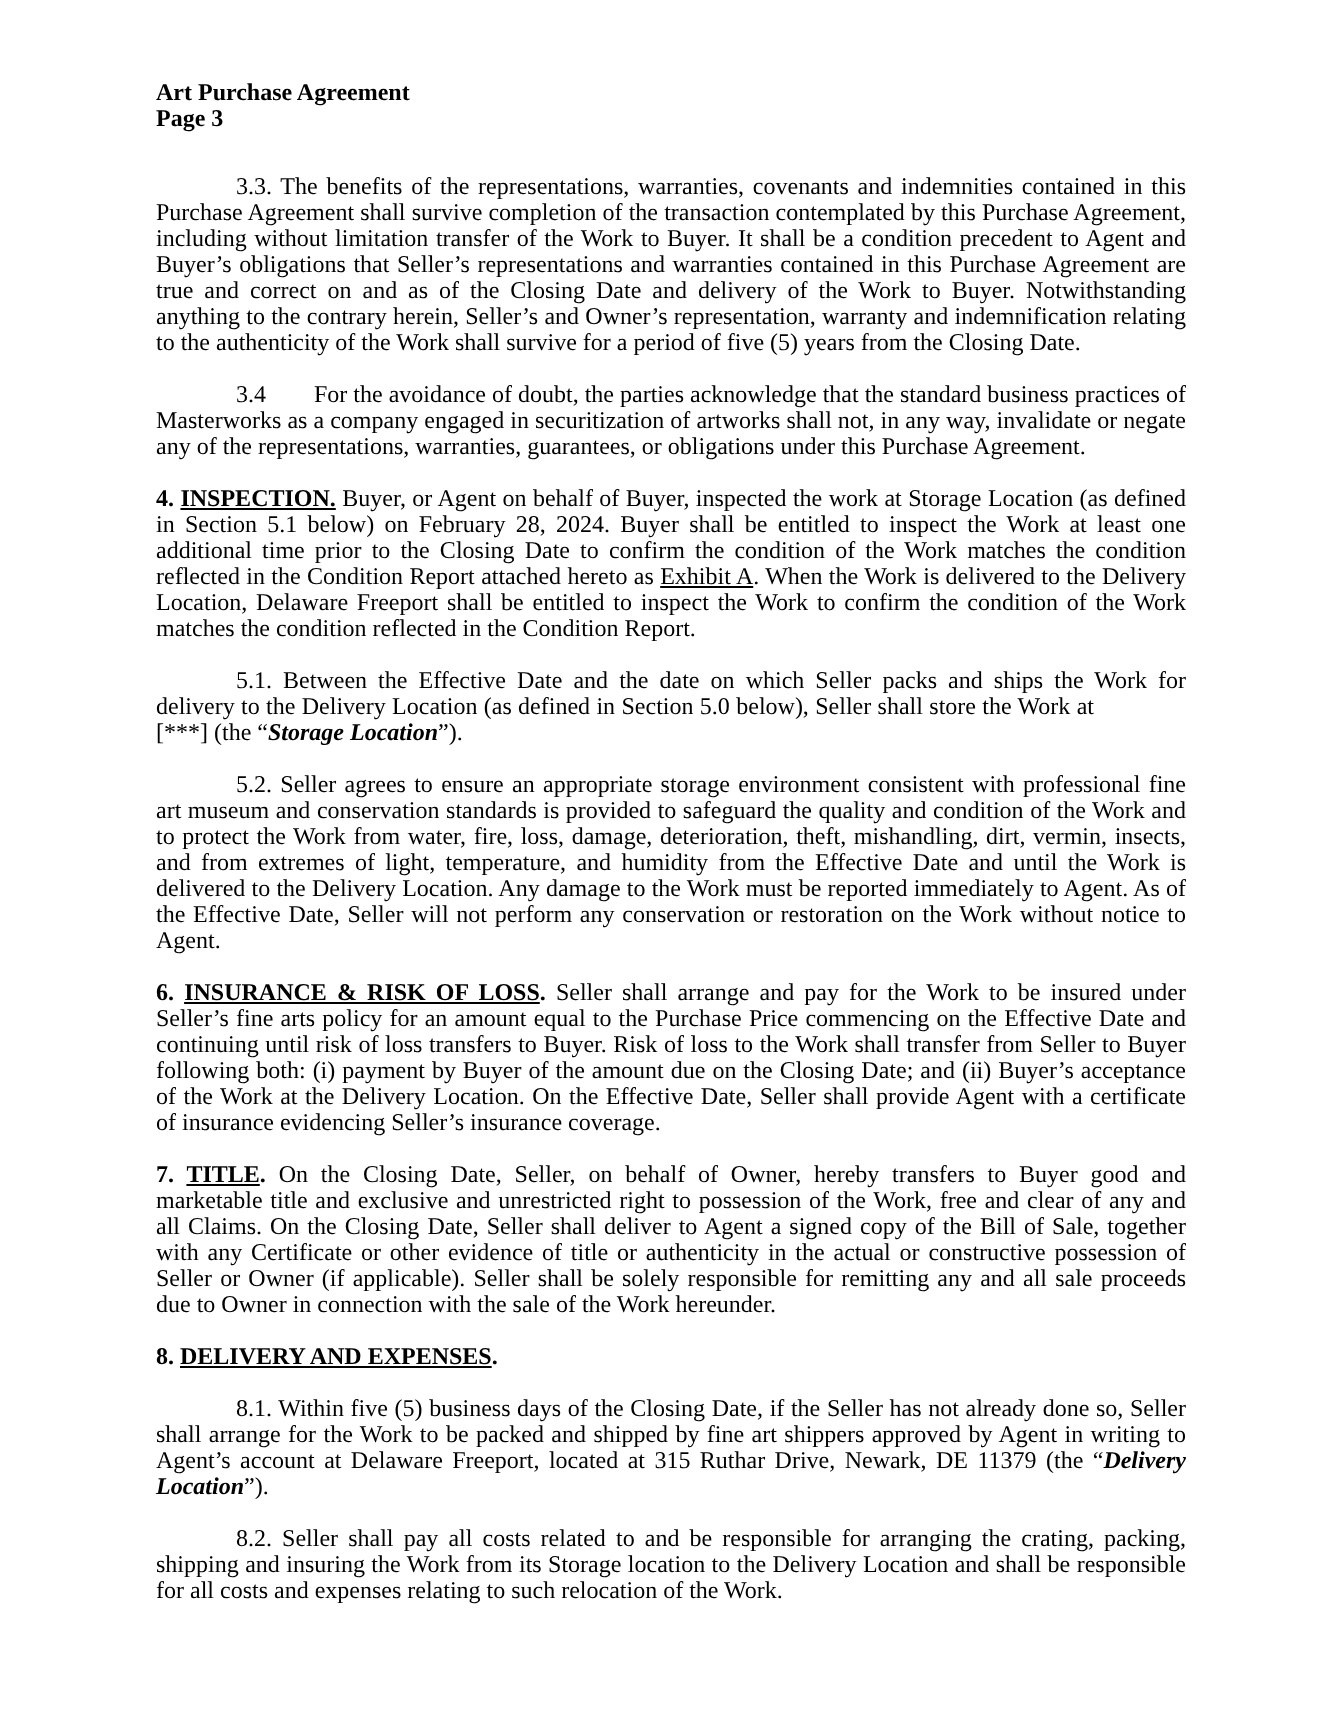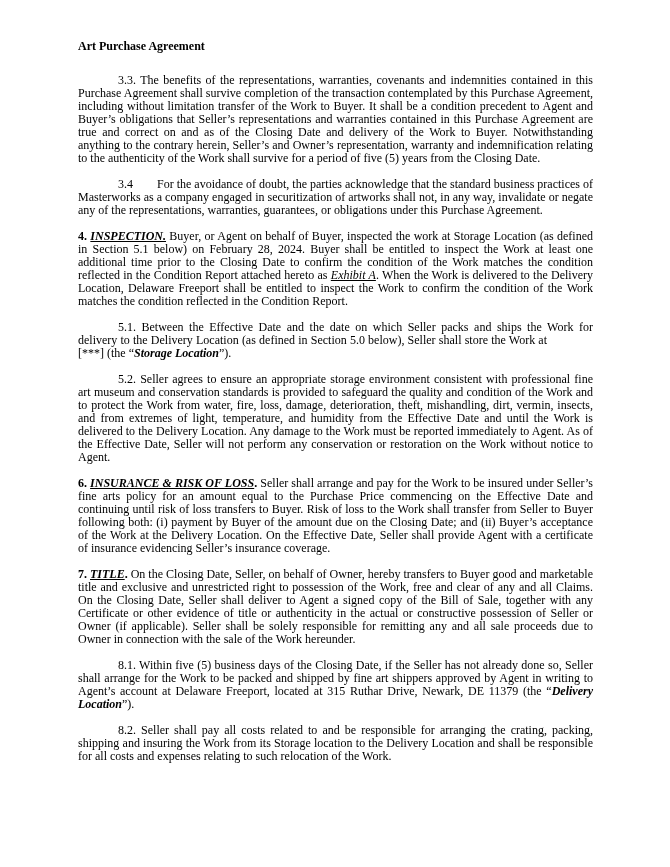--- a/index.html
+++ b/index.html
@@ -15,50 +15,52 @@
     font-size: 12px;
     line-height: 13px;
     overflow: hidden;
   }
   .doc-header div { font-weight: 700; }
   .doc-body { margin-top: 21px; }
   p.para { margin: 0 0 13px 0; text-align: justify; }
   p.para:last-child { margin-bottom: 0; }
   .indent { text-indent: 40px; }
   .b  { font-weight: 700; }
-  .u  { text-decoration: underline; font-style: italic; }
+  .u  { text-decoration: underline; }
   .bi { font-weight: 700; font-style: italic; }
   .num-gap { margin-right: 24px; }
   .blank-gap { display: inline-block; width: 46px; }
 </style>
 </head>
 <body>
 
 <div class="page">
 
   <div class="doc-header">
     <div>Art Purchase Agreement</div>
+    <div>Page 3</div>
   </div>
 
   <div class="doc-body">
 
     <p class="para indent"><span>3.3. The benefits of the representations, warranties, covenants and indemnities contained in this Purchase Agreement shall survive completion of the transaction contemplated by this Purchase Agreement, including without limitation transfer of the Work to Buyer. It shall be a condition precedent to Agent and Buyer’s obligations that Seller’s representations and warranties contained in this Purchase Agreement are true and correct on and as of the Closing Date and delivery of the Work to Buyer. Notwithstanding anything to the contrary herein, Seller’s and Owner’s representation, warranty and indemnification relating to the authenticity of the Work shall survive for a period of five (5) years from the Closing Date.</span></p>
 
     <p class="para indent"><span class="num-gap">3.4</span><span>For the avoidance of doubt, the parties acknowledge that the standard business practices of Masterworks as a company engaged in securitization of artworks shall not, in any way, invalidate or negate any of the representations, warranties, guarantees, or obligations under this Purchase Agreement.</span></p>
 
     <p class="para"><span class="b">4. </span><span class="b u">INSPECTION.</span><span> Buyer, or Agent on behalf of Buyer, inspected the work at Storage Location (as defined in Section 5.1 below) on February 28, 2024. Buyer shall be entitled to inspect the Work at least one additional time prior to the Closing Date to confirm the condition of the Work matches the condition reflected in the Condition Report attached hereto as </span><span class="u">Exhibit A</span><span>. When the Work is delivered to the Delivery Location, Delaware Freeport shall be entitled to inspect the Work to confirm the condition of the Work matches the condition reflected in the Condition Report.</span></p>
 
 
     <p class="para indent"><span>5.1. Between the Effective Date and the date on which Seller packs and ships the Work for delivery to the Delivery Location (as defined in Section 5.0 below), Seller shall store the Work at</span><span class="blank-gap"></span><span>[***]</span><span> (the “</span><span class="bi">Storage Location</span><span>”).</span></p>
 
     <p class="para indent"><span>5.2. Seller agrees to ensure an appropriate storage environment consistent with professional fine art museum and conservation standards is provided to safeguard the quality and condition of the Work and to protect the Work from water, fire, loss, damage, deterioration, theft, mishandling, dirt, vermin, insects, and from extremes of light, temperature, and humidity from the Effective Date and until the Work is delivered to the Delivery Location. Any damage to the Work must be reported immediately to Agent. As of the Effective Date, Seller will not perform any conservation or restoration on the Work without notice to Agent.</span></p>
 
     <p class="para"><span class="b">6. </span><span class="b u">INSURANCE &amp; RISK OF LOSS</span><span class="b">. </span><span>Seller shall arrange and pay for the Work to be insured under Seller’s fine arts policy for an amount equal to the Purchase Price commencing on the Effective Date and continuing until risk of loss transfers to Buyer. Risk of loss to the Work shall transfer from Seller to Buyer following both: (i) payment by Buyer of the amount due on the Closing Date; and (ii) Buyer’s acceptance of the Work at the Delivery Location. On the Effective Date, Seller shall provide Agent with a certificate of insurance evidencing Seller’s insurance coverage.</span></p>
 
     <p class="para"><span class="b">7. </span><span class="b u">TITLE</span><span class="b">. </span><span>On the Closing Date, Seller, on behalf of Owner, hereby transfers to Buyer good and marketable title and exclusive and unrestricted right to possession of the Work, free and clear of any and all Claims. On the Closing Date, Seller shall deliver to Agent a signed copy of the Bill of Sale, together with any Certificate or other evidence of title or authenticity in the actual or constructive possession of Seller or Owner (if applicable). Seller shall be solely responsible for remitting any and all sale proceeds due to Owner in connection with the sale of the Work hereunder.</span></p>
 
+    <p class="para"><span class="b">8. </span><span class="b u">DELIVERY AND EXPENSES</span><span class="b">.</span></p>
 
     <p class="para indent"><span>8.1. Within five (5) business days of the Closing Date, if the Seller has not already done so, Seller shall arrange for the Work to be packed and shipped by fine art shippers approved by Agent in writing to Agent’s account at Delaware Freeport, located at 315 Ruthar Drive, Newark, DE 11379 (the “</span><span class="bi">Delivery Location</span><span>”).</span></p>
 
     <p class="para indent"><span>8.2. Seller shall pay all costs related to and be responsible for arranging the crating, packing, shipping and insuring the Work from its Storage location to the Delivery Location and shall be responsible for all costs and expenses relating to such relocation of the Work.</span></p>
 
   </div>
 </div>
 
 </body></html>

